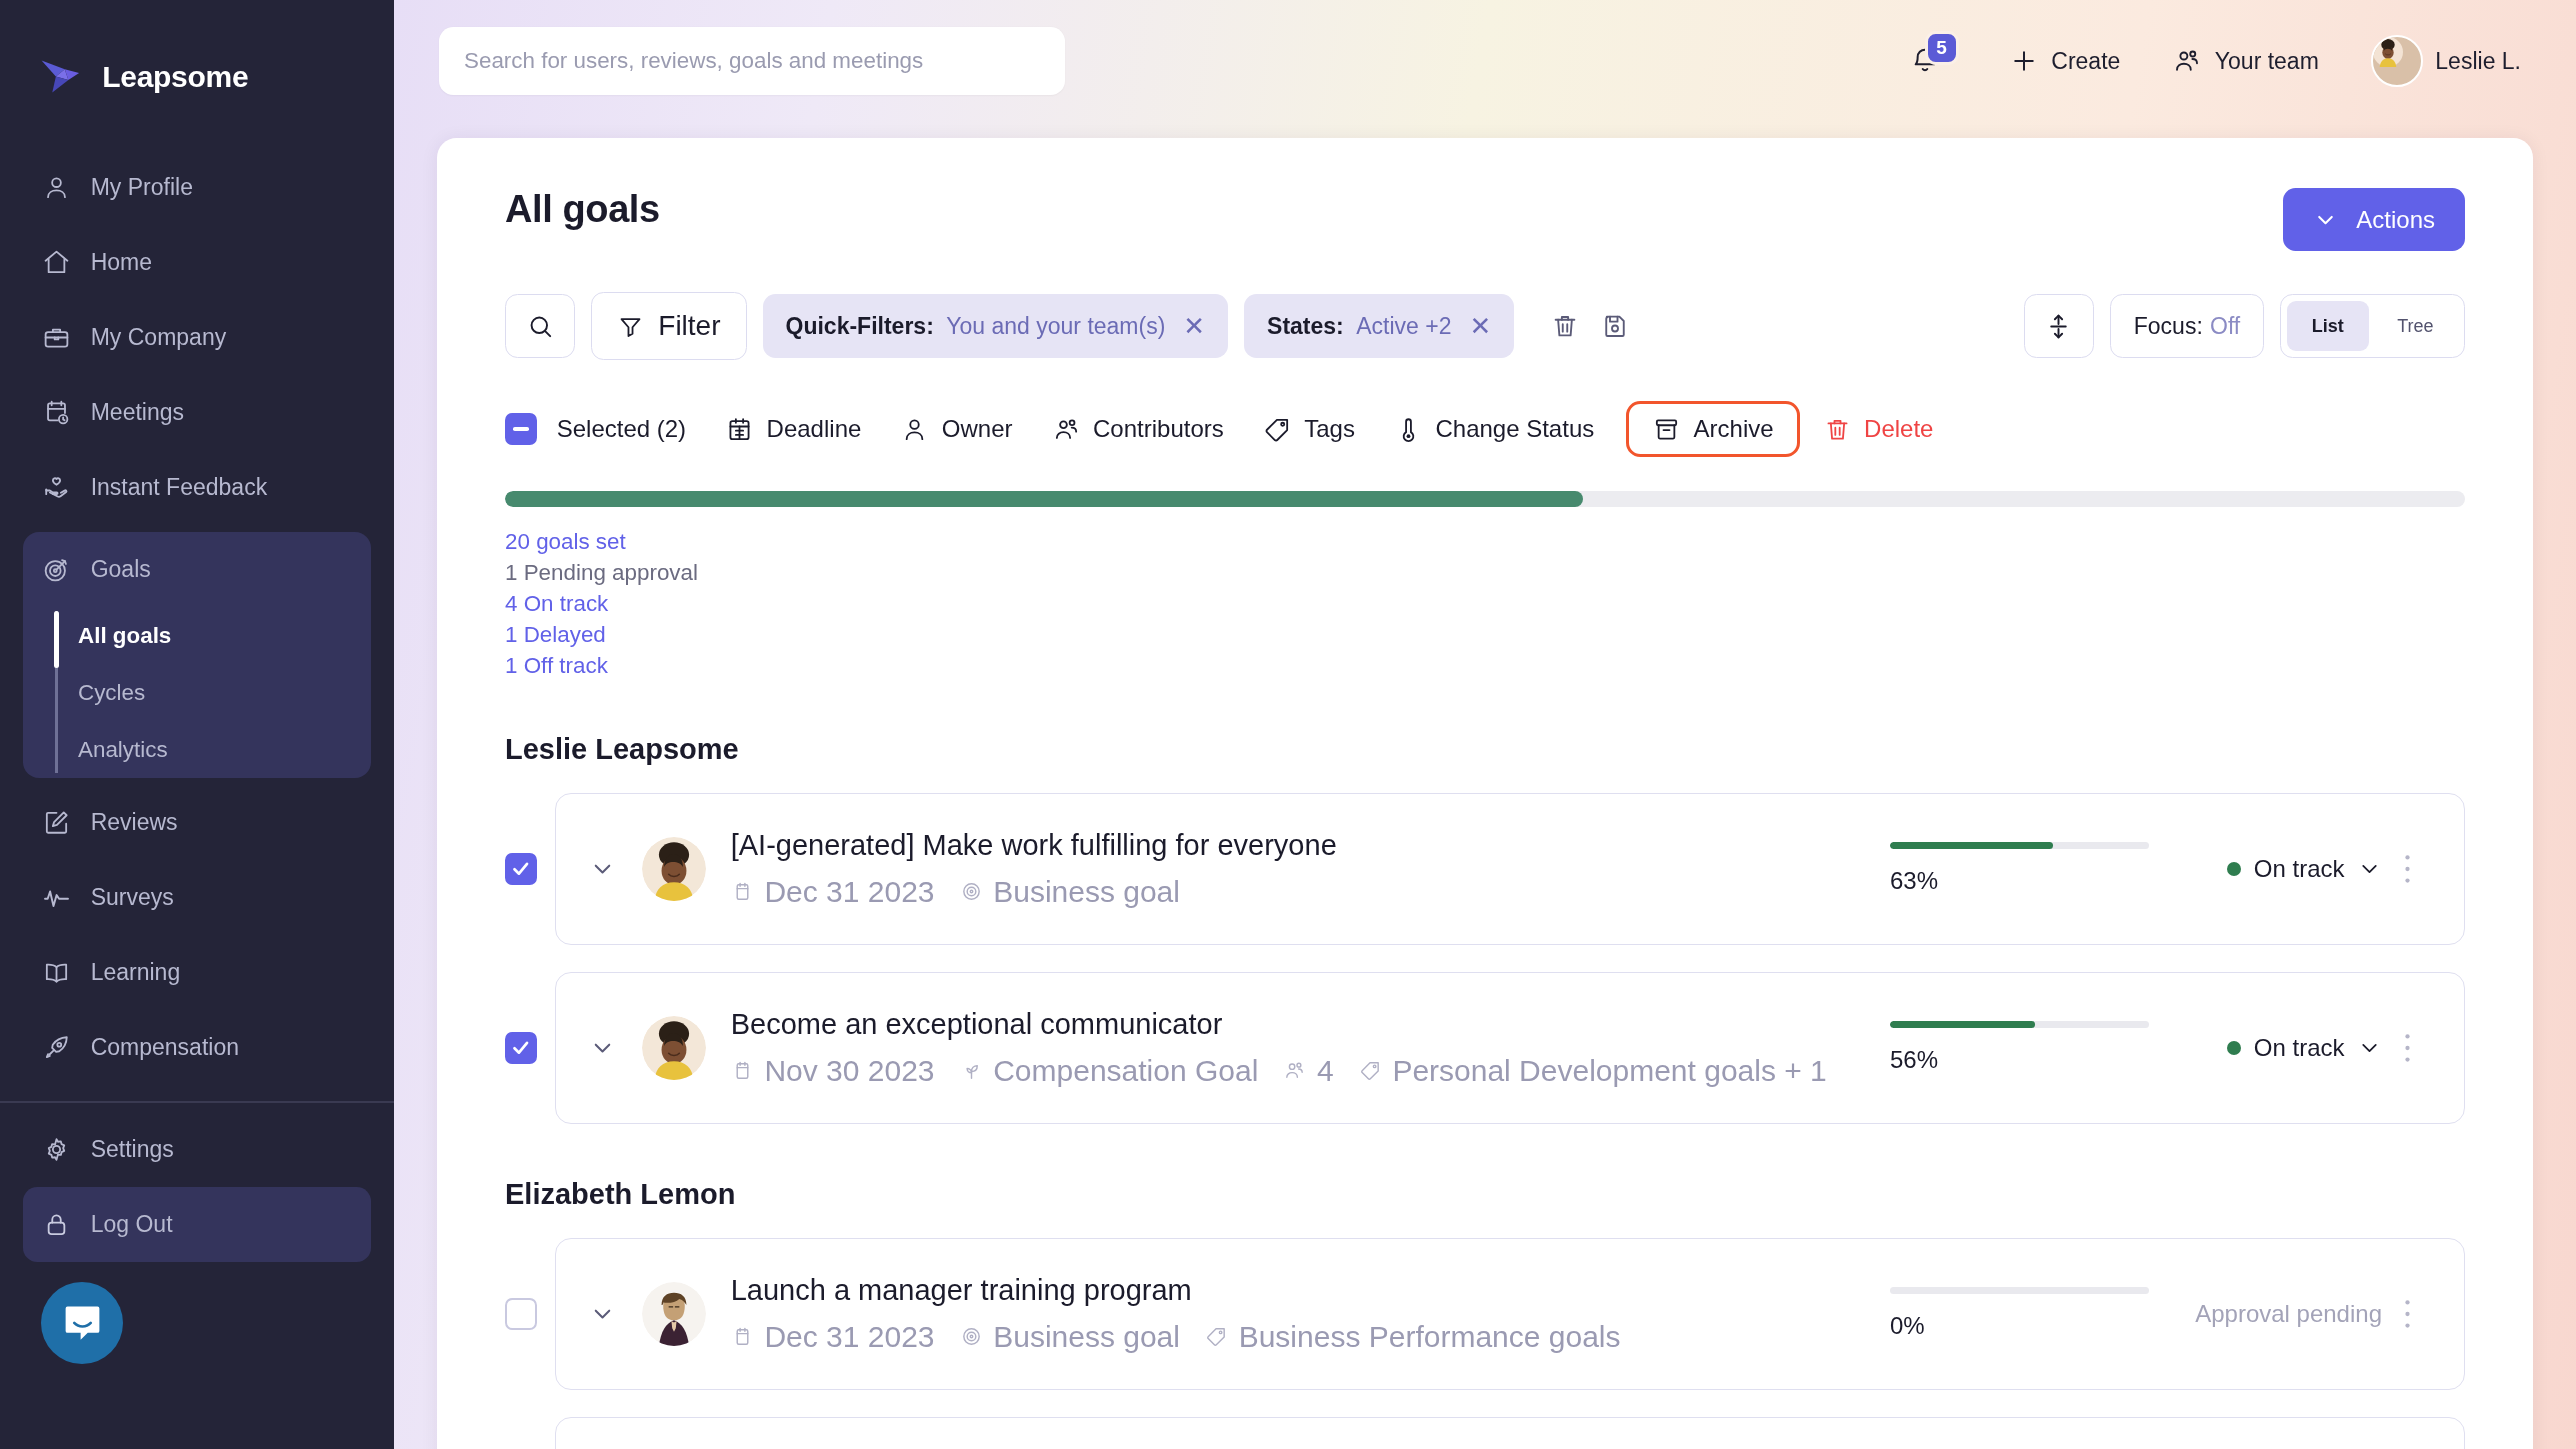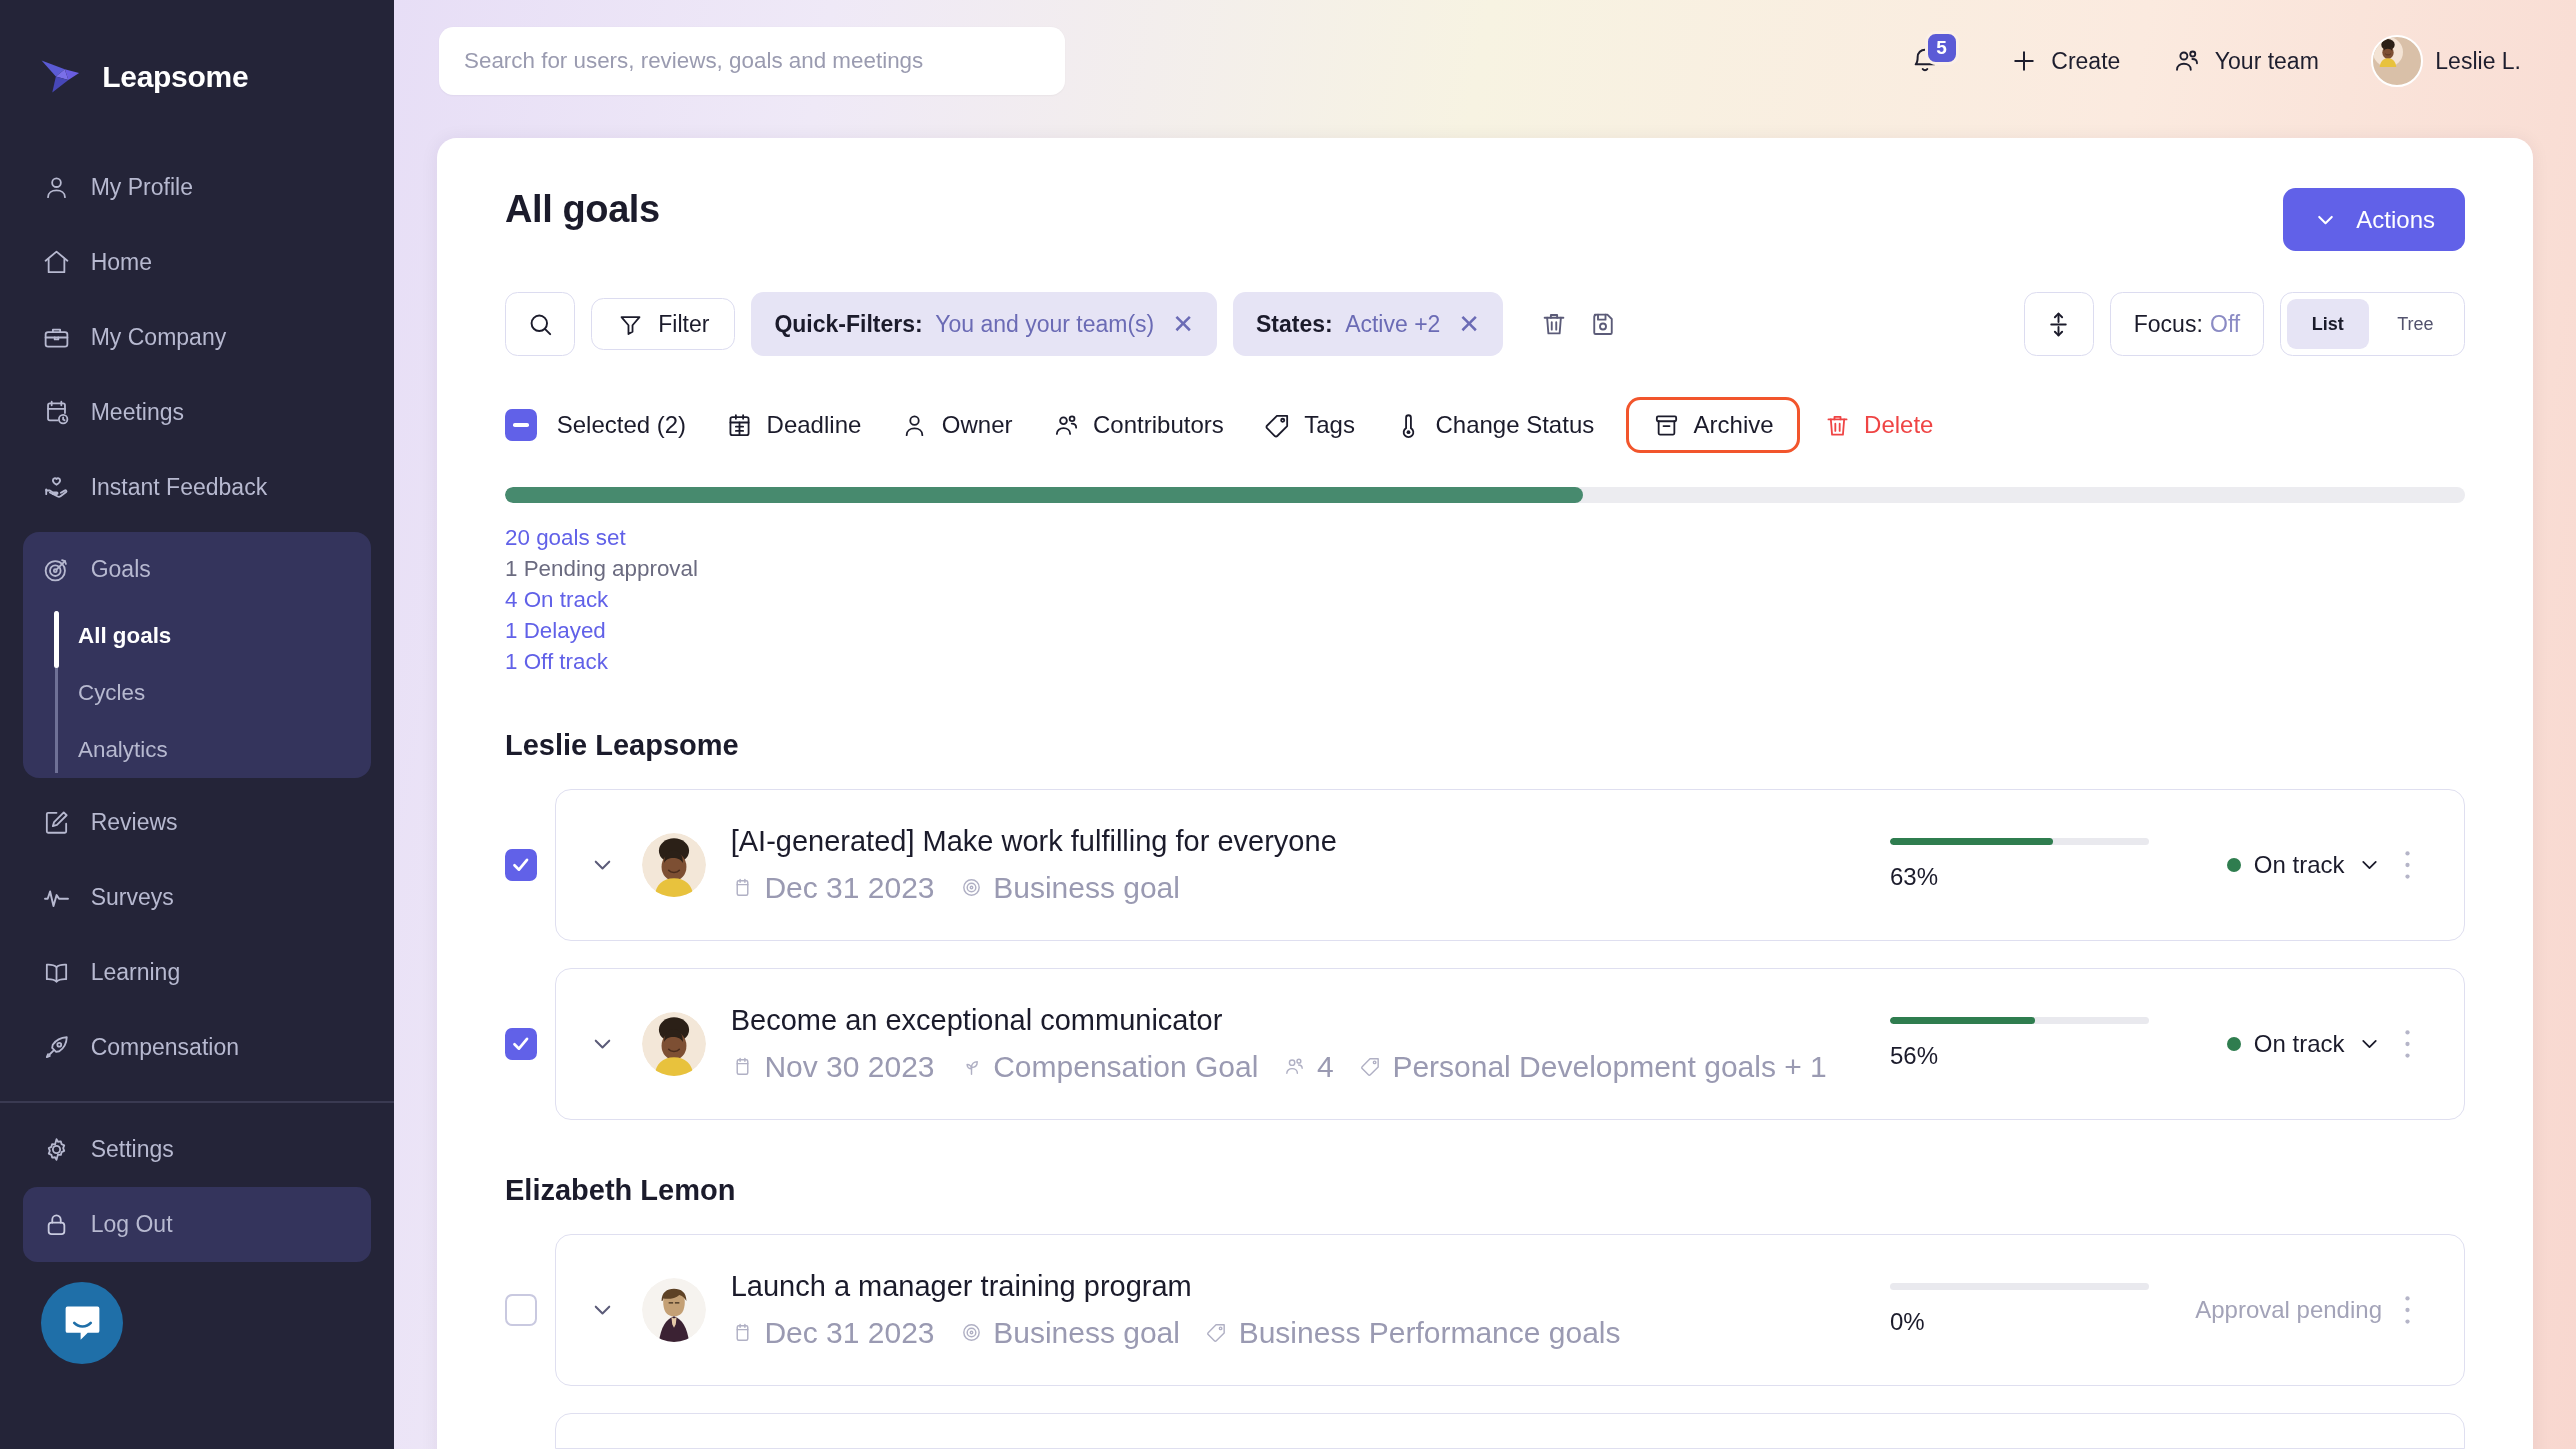--- a/index.html
+++ b/index.html
@@ -112,23 +112,23 @@
   .actions-btn svg { width: 25px; height: 25px; }
 
   
   .filter-row { display: flex; align-items: center; gap: 16px; margin-top: 41px; }
   .icon-btn {
     width: 70px; height: 64px; border: 1.8px solid #dcdcf0; border-radius: 12.5px;
     display: flex; align-items: center; justify-content: center; cursor: pointer; background:#fff;
   }
   .icon-btn svg { width: 29px; height: 29px; }
   .filter-btn {
-    height: 52px; border: 1.8px solid #dcdcf0; border-radius: 12.5px;
+    height: 68px; border: 1.8px solid #dcdcf0; border-radius: 12.5px;
     display: flex; align-items: center; gap: 14.3px; padding: 0 25px;
-    font-size: 23px; color: #1b1b2b; cursor: pointer; background:#fff;
+    font-size: 28px; color: #1b1b2b; cursor: pointer; background:#fff;
   }
   .filter-btn svg { width: 27px; height: 27px; }
   .chip {
     height: 64px; background: #e6e4f5; border-radius: 12.5px;
     display: flex; align-items: center; gap: 12.5px; padding: 0 23px;
     font-size: 23px; cursor: pointer;
   }
   .chip .k { color: #1b1b2b; font-weight: 700; }
   .chip .v { color: #6b6bb5; }
   .chip .x { color: #6b6bb5; font-size: 26px; margin-left: 5.4px; line-height: 1; }

